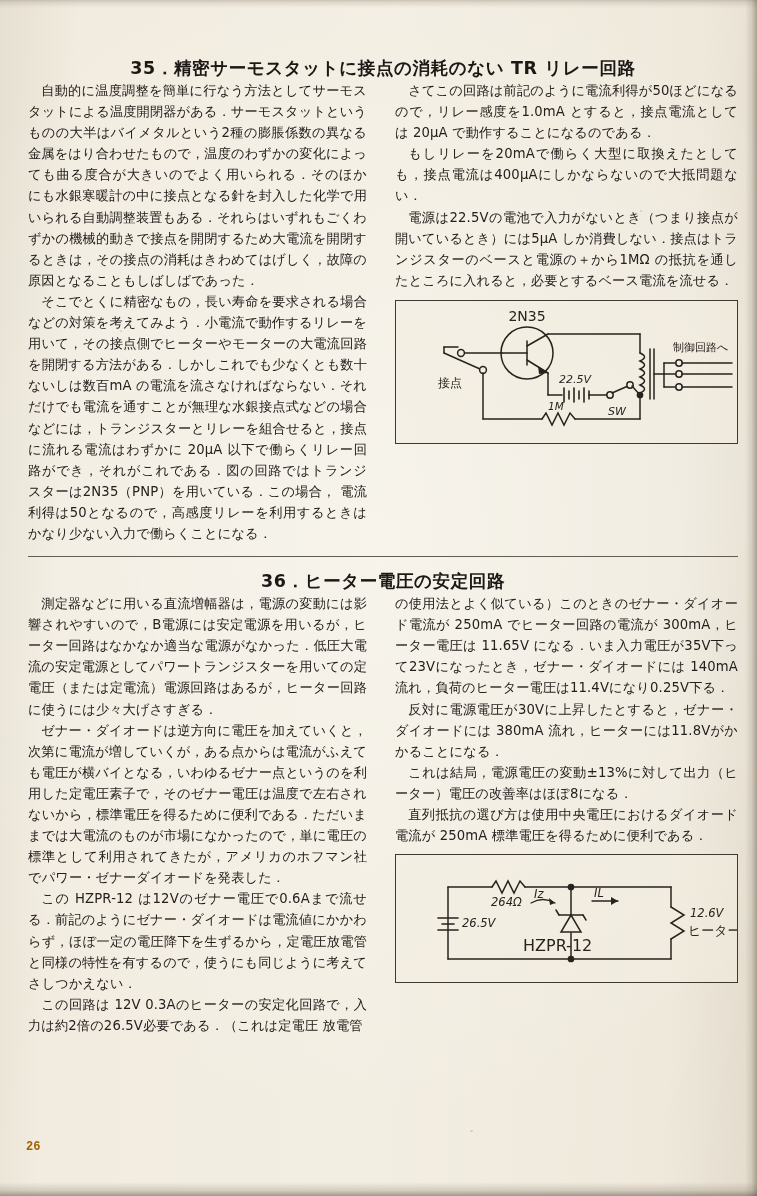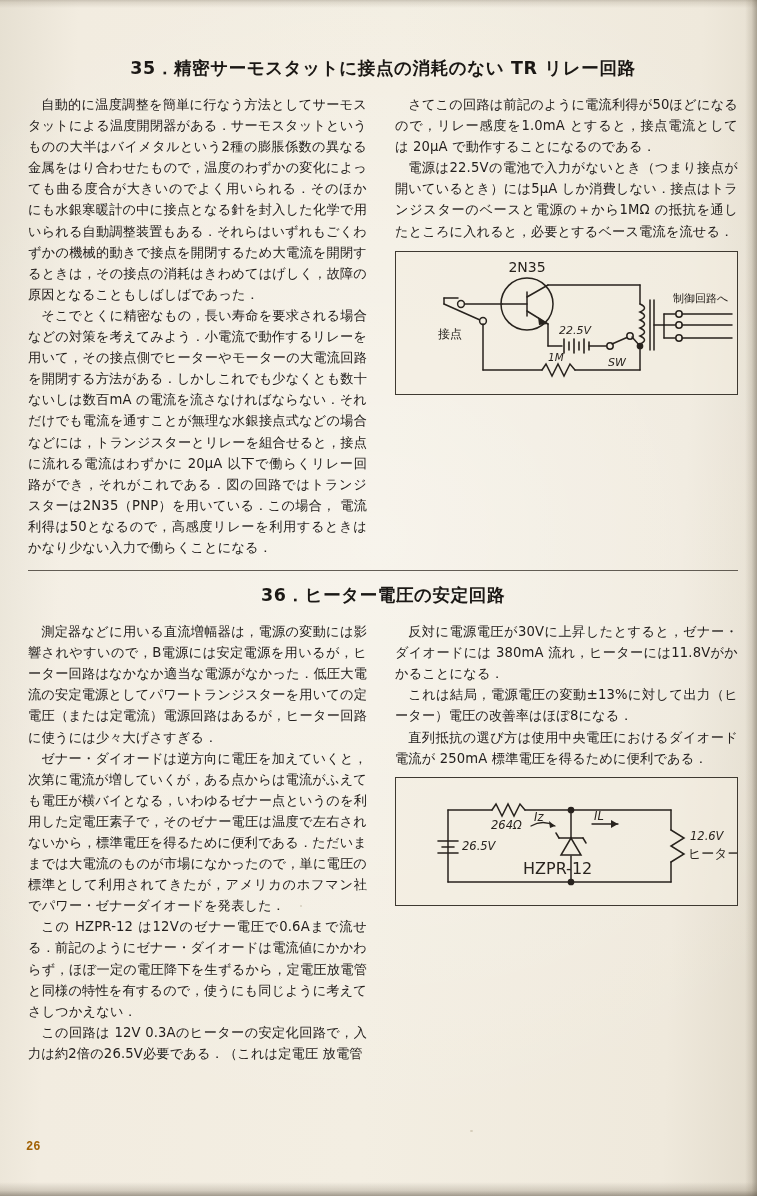--- a/index.html
+++ b/index.html
@@ -50,21 +50,20 @@
     letter-spacing:.6px;
     text-align:center;
     margin:0;
     padding:0;
     color:#1d1a17;
   }
 
   .cols{
     display:flex;
     gap:28px;
-    margin-top:14px;
   }
   .col{width:344px;}
 
   p.para{
     margin:0 0 0 0;
     font-size:13.2px;
     line-height:21.1px;
     text-align:justify;
     text-justify:inter-character;
     text-indent:1em;
@@ -119,20 +118,21 @@
     <h2 class="section-title">35．精密サーモスタットに接点の消耗のない TR リレー回路</h2>
 
     <div class="cols">
       <div class="col">
         <p class="para">自動的に温度調整を簡単に行なう方法としてサーモスタットによる温度開閉器がある．サーモスタットというものの大半はバイメタルという2種の膨脹係数の異なる金属をはり合わせたもので，温度のわずかの変化によっても曲る度合が大きいのでよく用いられる．そのほかにも水銀寒暖計の中に接点となる針を封入した化学で用いられる自動調整装置もある．それらはいずれもごくわずかの機械的動きで接点を開閉するため大電流を開閉するときは，その接点の消耗はきわめてはげしく，故障の原因となることもしばしばであった．</p>
         <p class="para">そこでとくに精密なもの，長い寿命を要求される場合などの対策を考えてみよう．小電流で動作するリレーを用いて，その接点側でヒーターやモーターの大電流回路を開閉する方法がある．しかしこれでも少なくとも数十ないしは数百mA の電流を流さなければならない．それだけでも電流を通すことが無理な水銀接点式などの場合などには，トランジスターとリレーを組合せると，接点に流れる電流はわずかに 20μA 以下で働らくリレー回路ができ，それがこれである．図の回路ではトランジスターは2N35（PNP）を用いている．この場合， 電流利得は50となるので，高感度リレーを利用するときはかなり少ない入力で働らくことになる．</p>
       </div>
 
       <div class="col">
         <p class="para">さてこの回路は前記のように電流利得が50ほどになるので，リレー感度を1.0mA とすると，接点電流としては 20μA で動作することになるのである．</p>
+        <p class="para">もしリレーを20mAで働らく大型に取換えたとしても，接点電流は400μAにしかならないので大抵問題ない．</p>
         <p class="para">電源は22.5Vの電池で入力がないとき（つまり接点が開いているとき）には5μA しか消費しない．接点はトランジスターのベースと電源の＋から1MΩ の抵抗を通したところに入れると，必要とするベース電流を流せる．</p>
 
         <div class="figbox" style="margin-top:9px;height:142px;text-align:right;">
           <svg width="341" height="140" viewBox="0 0 341 140">
             <g fill="none" stroke="#2a2520" stroke-width="1.5" stroke-linecap="round">
 
               <circle cx="131" cy="52" r="26"></circle>
 
               <line x1="131" y1="40" x2="131" y2="64"></line>
 
@@ -218,20 +218,21 @@
 
     <div class="cols">
       <div class="col">
         <p class="para">測定器などに用いる直流増幅器は，電源の変動には影響されやすいので，B電源には安定電源を用いるが，ヒーター回路はなかなか適当な電源がなかった．低圧大電流の安定電源としてパワートランジスターを用いての定電圧（または定電流）電源回路はあるが，ヒーター回路に使うには少々大げさすぎる．</p>
         <p class="para">ゼナー・ダイオードは逆方向に電圧を加えていくと，次第に電流が増していくが，ある点からは電流がふえても電圧が横バイとなる，いわゆるゼナー点というのを利用した定電圧素子で，そのゼナー電圧は温度で左右されないから，標準電圧を得るために便利である．ただいままでは大電流のものが市場になかったので，単に電圧の標準として利用されてきたが，アメリカのホフマン社でパワー・ゼナーダイオードを発表した．</p>
         <p class="para">この HZPR-12 は12Vのゼナー電圧で0.6Aまで流せる．前記のようにゼナー・ダイオードは電流値にかかわらず，ほぼ一定の電圧降下を生ずるから，定電圧放電管と同様の特性を有するので，使うにも同じように考えてさしつかえない．</p>
         <p class="para">この回路は 12V 0.3Aのヒーターの安定化回路で，入力は約2倍の26.5V必要である．（これは定電圧 放電管</p>
       </div>
 
       <div class="col">
+        <p class="para noindent">の使用法とよく似ている）このときのゼナー・ダイオード電流が 250mA でヒーター回路の電流が 300mA，ヒーター電圧は 11.65V になる．いま入力電圧が35V下って23Vになったとき，ゼナー・ダイオードには 140mA 流れ，負荷のヒーター電圧は11.4Vになり0.25V下る．</p>
         <p class="para">反対に電源電圧が30Vに上昇したとすると，ゼナー・ダイオードには 380mA 流れ，ヒーターには11.8Vがかかることになる．</p>
         <p class="para">これは結局，電源電圧の変動±13%に対して出力（ヒーター）電圧の改善率はほぼ8になる．</p>
         <p class="para">直列抵抗の選び方は使用中央電圧におけるダイオード電流が 250mA 標準電圧を得るために便利である．</p>
 
         <div class="figbox" style="margin-top:8px;height:127px;">
           <svg width="341" height="125" viewBox="0 0 341 125">
             <g fill="none" stroke="#2a2520" stroke-width="1.5" stroke-linecap="round">
 
               <line x1="52" y1="32" x2="52" y2="104"></line>
 

